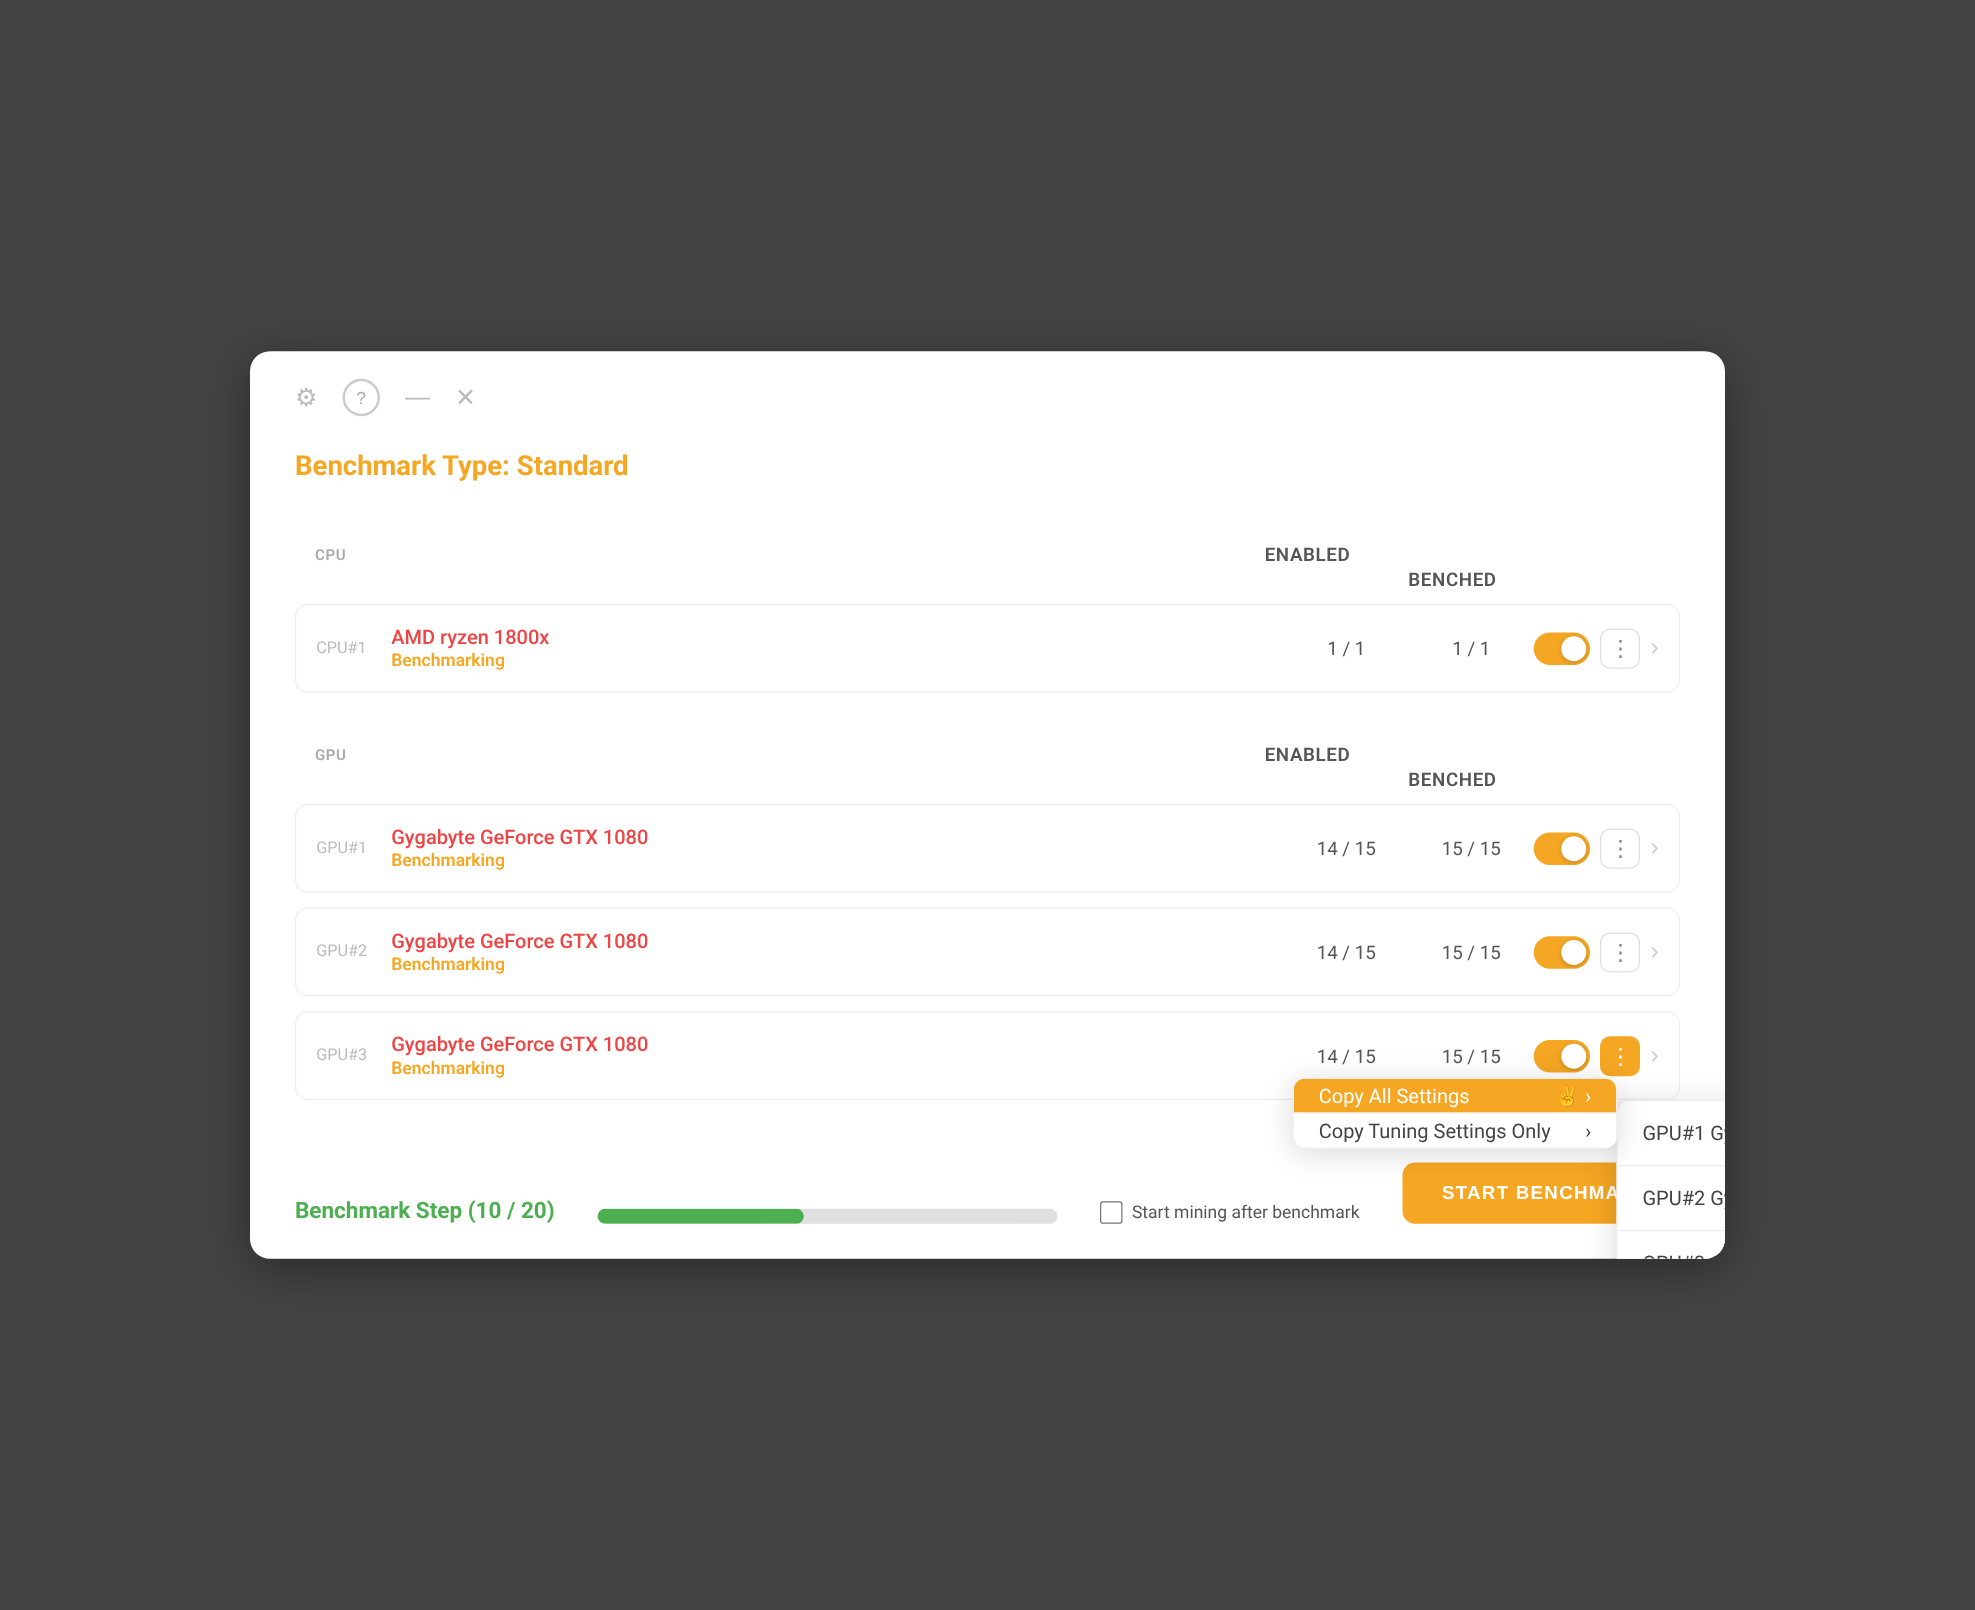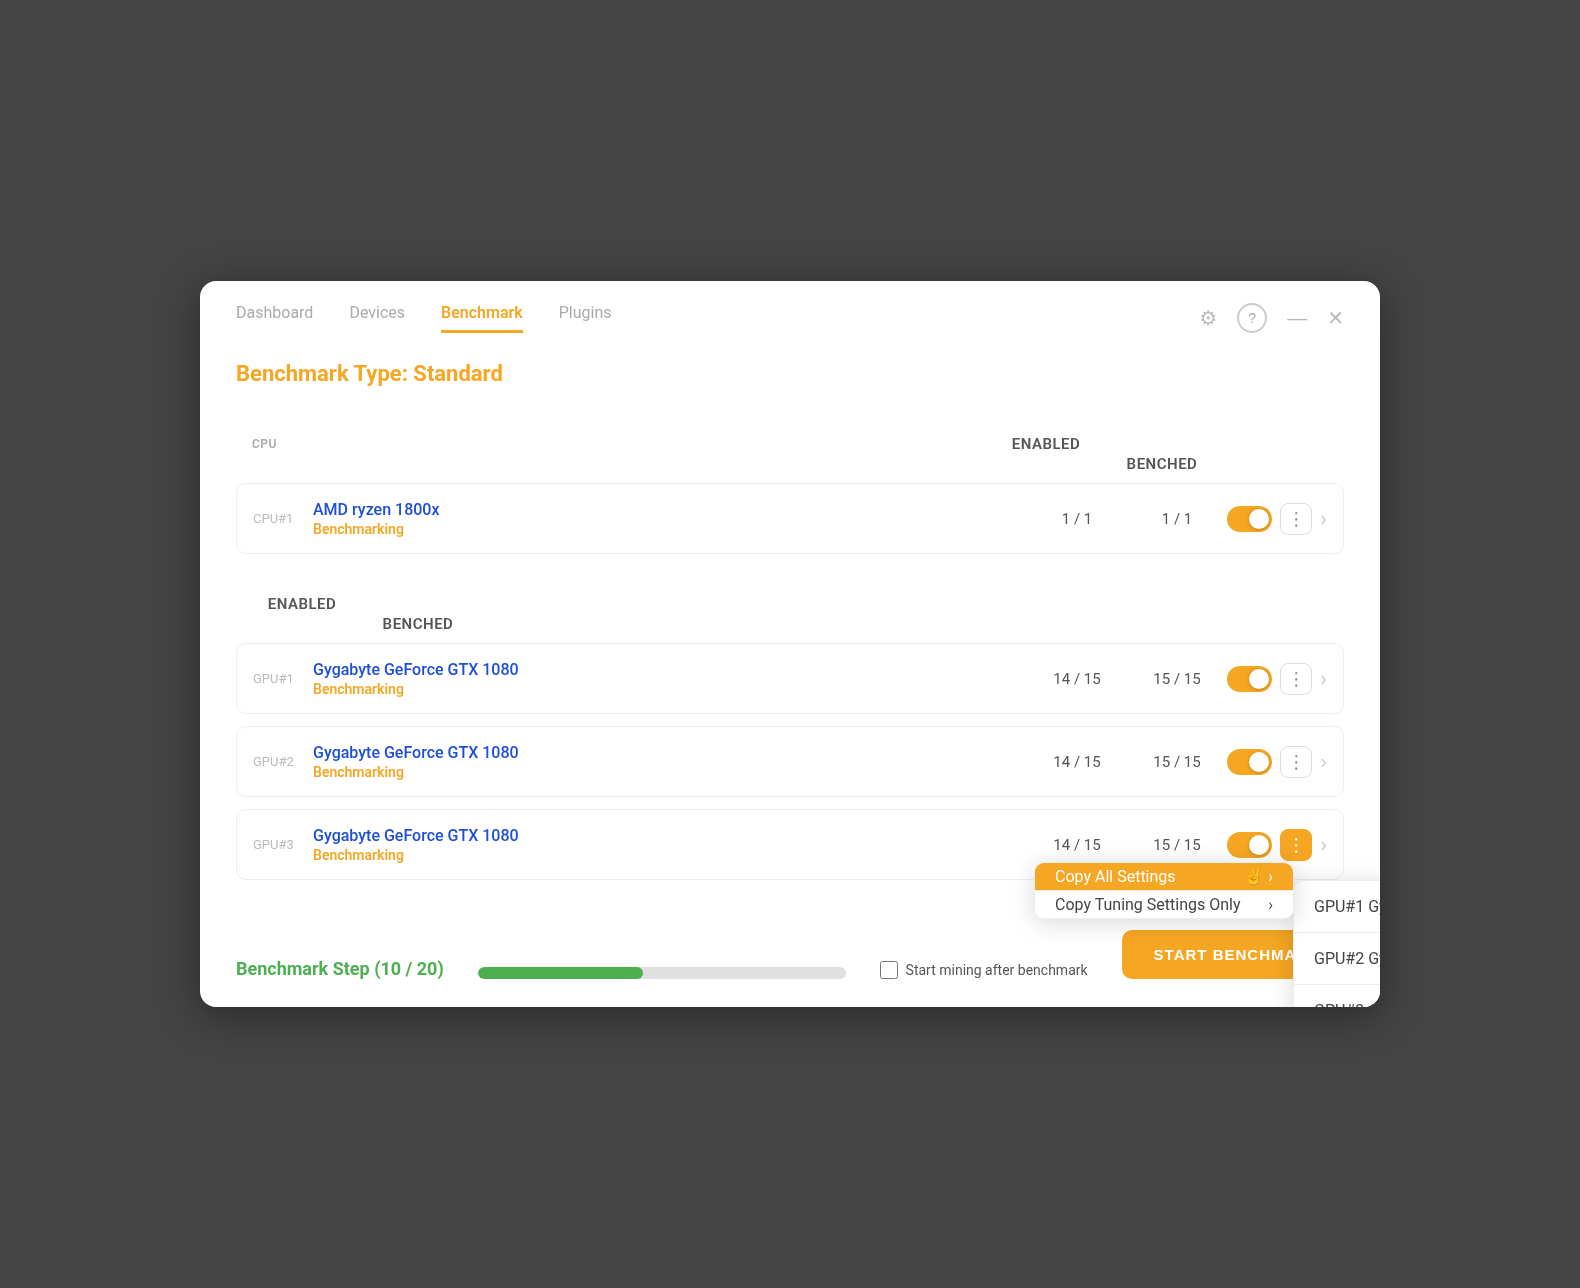--- a/index.html
+++ b/index.html
@@ -103,21 +103,21 @@
       font-size: 13px;
       color: #bbb;
       width: 60px;
       flex-shrink: 0;
     }
     .device-info {
       flex: 1;
     }
     .device-name {
       font-size: 16px;
-      color: #1d4ed8;
+      color: #ef4444;
       font-weight: 500;
     }
     .device-status {
       font-size: 14px;
       color: #f5a623;
       font-weight: 600;
       margin-top: 2px;
     }
     .col-enabled {
       width: 100px;
@@ -289,26 +289,20 @@
       color: #444;
     }
     .divider { height: 1px; background: #eee; }
   </style>
 </head>
 <body>
 
 <div class="window">
 
   <div class="header">
-    <nav class="nav-tabs">
-      <a class="nav-tab">Dashboard</a>
-      <a class="nav-tab">Devices</a>
-      <a class="nav-tab active">Benchmark</a>
-      <a class="nav-tab">Plugins</a>
-    </nav>
     <div class="header-actions">
       <button class="icon-btn">⚙</button>
       <button class="icon-btn" style="border:2px solid #ccc; border-radius:50%; width:30px; height:30px; font-size:14px; color:#aaa;">?</button>
       <button class="icon-btn">—</button>
       <button class="icon-btn">✕</button>
     </div>
   </div>
 
   <div class="content">
 
@@ -337,20 +331,21 @@
             <span class="toggle-slider"></span>
           </label>
           <button class="dots-btn">⋮</button>
           <button class="chevron-btn">›</button>
         </div>
       </div>
     </div>
 
     <div class="section-gap">
       <div class="section-header">
+        <span class="col-name">GPU</span>
         <span class="col-enabled">ENABLED</span>
         <span class="col-benched">BENCHED</span>
         <span class="col-actions"></span>
       </div>
 
       <div class="device-card">
         <span class="device-id">GPU#1</span>
         <div class="device-info">
           <div class="device-name">Gygabyte GeForce GTX 1080</div>
           <div class="device-status">Benchmarking</div>

